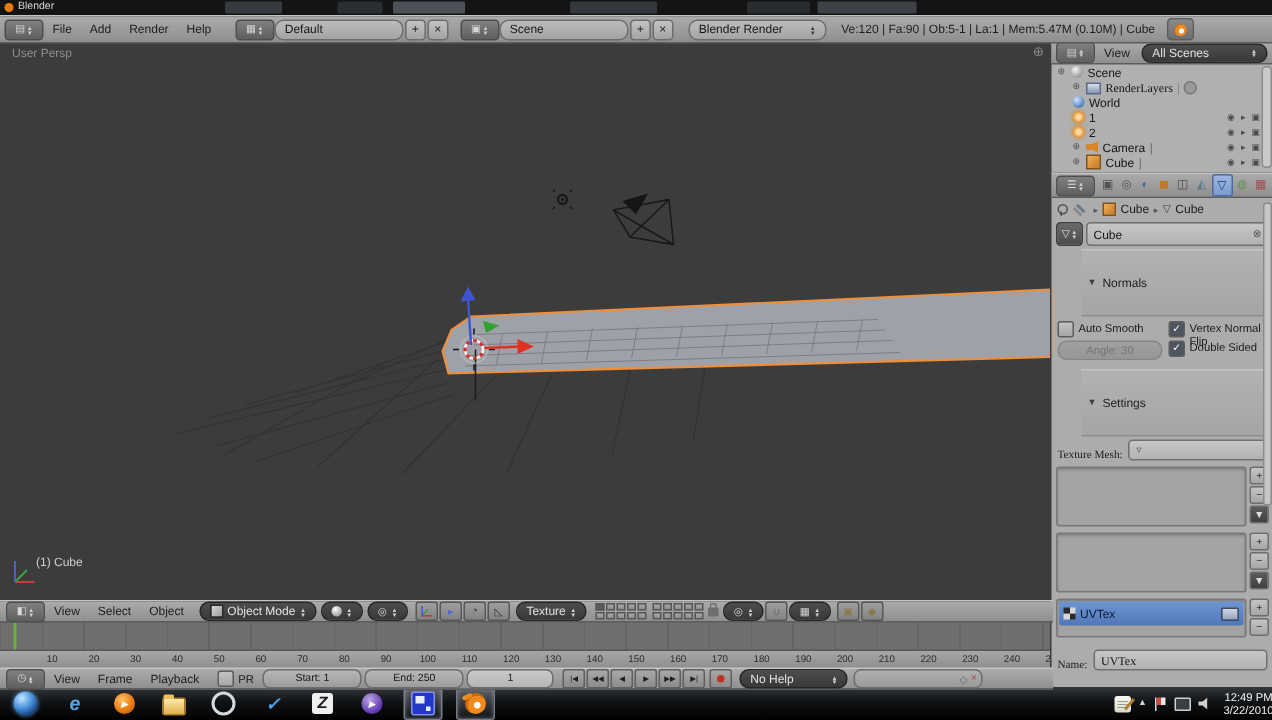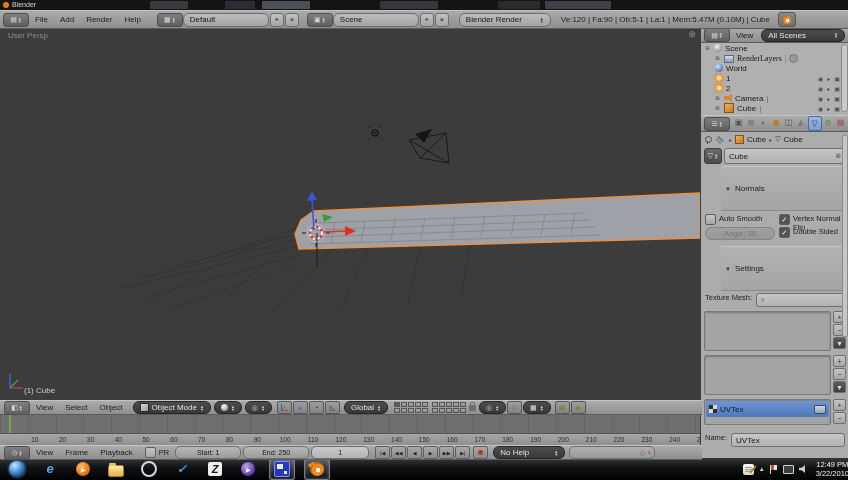--- a/index.html
+++ b/index.html
@@ -32,21 +32,21 @@
   .stats{font-size:8px;color:#1d1d1d;margin-left:10px;white-space:nowrap;}
   .blogo-btn{width:16px;height:13px;margin-left:8px;border-radius:3px;border:1px solid #5a5a5a;
              background:linear-gradient(#8a8a8a,#6e6e6e);display:flex;align-items:center;justify-content:center;}
   .blogo{width:8px;height:8px;border-radius:50%;background:radial-gradient(circle at 58% 58%,#fff 0 1.5px,#f08a1e 2px 4px,#c96a00 4.5px);}
 
   .menubar{position:absolute;left:0;top:10px;width:848px;height:17px;z-index:4;}
 
   
   .viewport{position:absolute;left:0;top:27px;width:700px;height:373px;background:#3c3c3c;overflow:hidden;}
   .vp-label{position:absolute;left:8px;top:4px;font-size:8px;color:#8e8e8e;}
-  .vp-object{position:absolute;left:24px;bottom:5px;font-size:8px;color:#cfcfcf;}
+  .vp-object{position:absolute;left:24px;bottom:21px;font-size:8px;color:#cfcfcf;}
   .vp-plus{position:absolute;right:4px;top:3px;font-size:9px;color:#8a8a8a;line-height:9px;}
   .vp-plus::before{content:"⊕";}
 
   
   .v3d-header{position:absolute;left:0;top:400px;width:700px;height:13px;padding:0 1px;z-index:3;}
   .mini-cube{width:7px;height:7px;background:linear-gradient(135deg,#d8d8d8,#9a9a9a);border:1px solid #2a2a2a;}
   .mini-dot{width:7px;height:7px;border-radius:50%;background:radial-gradient(circle at 35% 30%,#fff,#b0b0b0 60%,#808080);}
   .mini-btn{width:13px;height:11px;margin-left:1px;border-radius:2px;border:1px solid #565656;
             background:linear-gradient(#9e9e9e,#838383);display:flex;align-items:center;justify-content:center;font-size:7px;color:#333;}
   .axis-ico{position:relative;width:8px;height:8px;}
@@ -121,21 +121,21 @@
           display:flex;align-items:center;padding:0 4px;font-size:8px;color:#141414;gap:3px;}
   .x-in{margin-left:auto;font-size:7px;color:#555;}
   .x-in::before{content:"⊗";}
   .sect{height:11px;display:flex;align-items:center;gap:4px;padding:16px 4px;font-size:8px;color:#1e1e1e;
         background:linear-gradient(#b2b2b2,#a5a5a5);border-top:1px solid #c6c6c6;border-bottom:1px solid #8b8b8b;margin-left:20px;}
   .sect::before{content:"▼";font-size:6px;color:#3c3c3c;}
   .pgrid{display:grid;grid-template-columns:72px 1fr;gap:2px 2px;padding:3px 4px;}
   .pcell{display:flex;align-items:flex-start;gap:3px;font-size:7.5px;color:#1b1b1b;height:11px;}
   .slider{width:68px;height:11px;border-radius:6px;border:1px solid #858585;background:linear-gradient(#a0a0a0,#969696);
           display:flex;align-items:center;justify-content:center;font-size:7.5px;color:#757575;}
-  .lblrow{display:flex;align-items:flex-start;gap:4px;padding:2px 4px;font-size:7.5px;color:#1b1b1b;}
+  .lblrow{display:flex;align-items:flex-end;gap:4px;padding:2px 4px;font-size:7.5px;color:#1b1b1b;font-family:Liberation Serif, serif;}
   .listrow{display:flex;padding:2px 3px;}
   .lbox{flex:1;border:1px solid #787878;border-radius:2px;background:#a4a4a4;box-shadow:inset 0 1px 2px rgba(0,0,0,.25);padding:1px;}
   .lbtns{width:13px;display:flex;flex-direction:column;gap:1px;margin-left:2px;}
   .lbtn{height:10px;border-radius:2px;border:1px solid #6e6e6e;background:linear-gradient(#c4c4c4,#a6a6a6);
         font-size:7px;color:#2e2e2e;display:flex;align-items:center;justify-content:center;}
   .lbtn.dark{background:linear-gradient(#5c5c5c,#404040);color:#ddd;}
   .sel-item{height:16px;border-radius:2px;background:linear-gradient(#6d95d2,#5177b9);display:flex;align-items:center;
             gap:3px;padding:0 3px;font-size:8px;color:#0c1a33;}
   .ic-checker{width:8px;height:8px;flex:none;background-image:linear-gradient(to right,#2b2b2b 50%,#d8d8d8 50%),linear-gradient(to right,#d8d8d8 50%,#2b2b2b 50%);background-size:8px 4px;background-position:0 0,0 4px;background-repeat:no-repeat;}
   .ic-img{margin-left:auto;width:10px;height:7px;flex:none;border:1px solid #3e4a5e;border-radius:1px;background:linear-gradient(#cfd6e4,#97a4bc);}
@@ -304,21 +304,21 @@
     <div class="mini-btn">
         <span style="color:#4a6ad0;">▸</span>
       </div>
     <div class="mini-btn">
         <span>◔</span>
       </div>
     <div class="mini-btn">
         <span>◺</span>
       </div>
     <div class="field dark" style="height:11px;margin-left:4px;">
-      <span>Global</span>
+      <span>Texture</span>
         <span class="updn"></span>
     </div>
     <div class="layers" id="layer-grid">
         <span class="layer-grp">
           <span class="layer-cell on"></span>
           <span class="layer-cell"></span>
           <span class="layer-cell"></span>
           <span class="layer-cell"></span>
           <span class="layer-cell"></span>
           <span class="layer-cell"></span>

